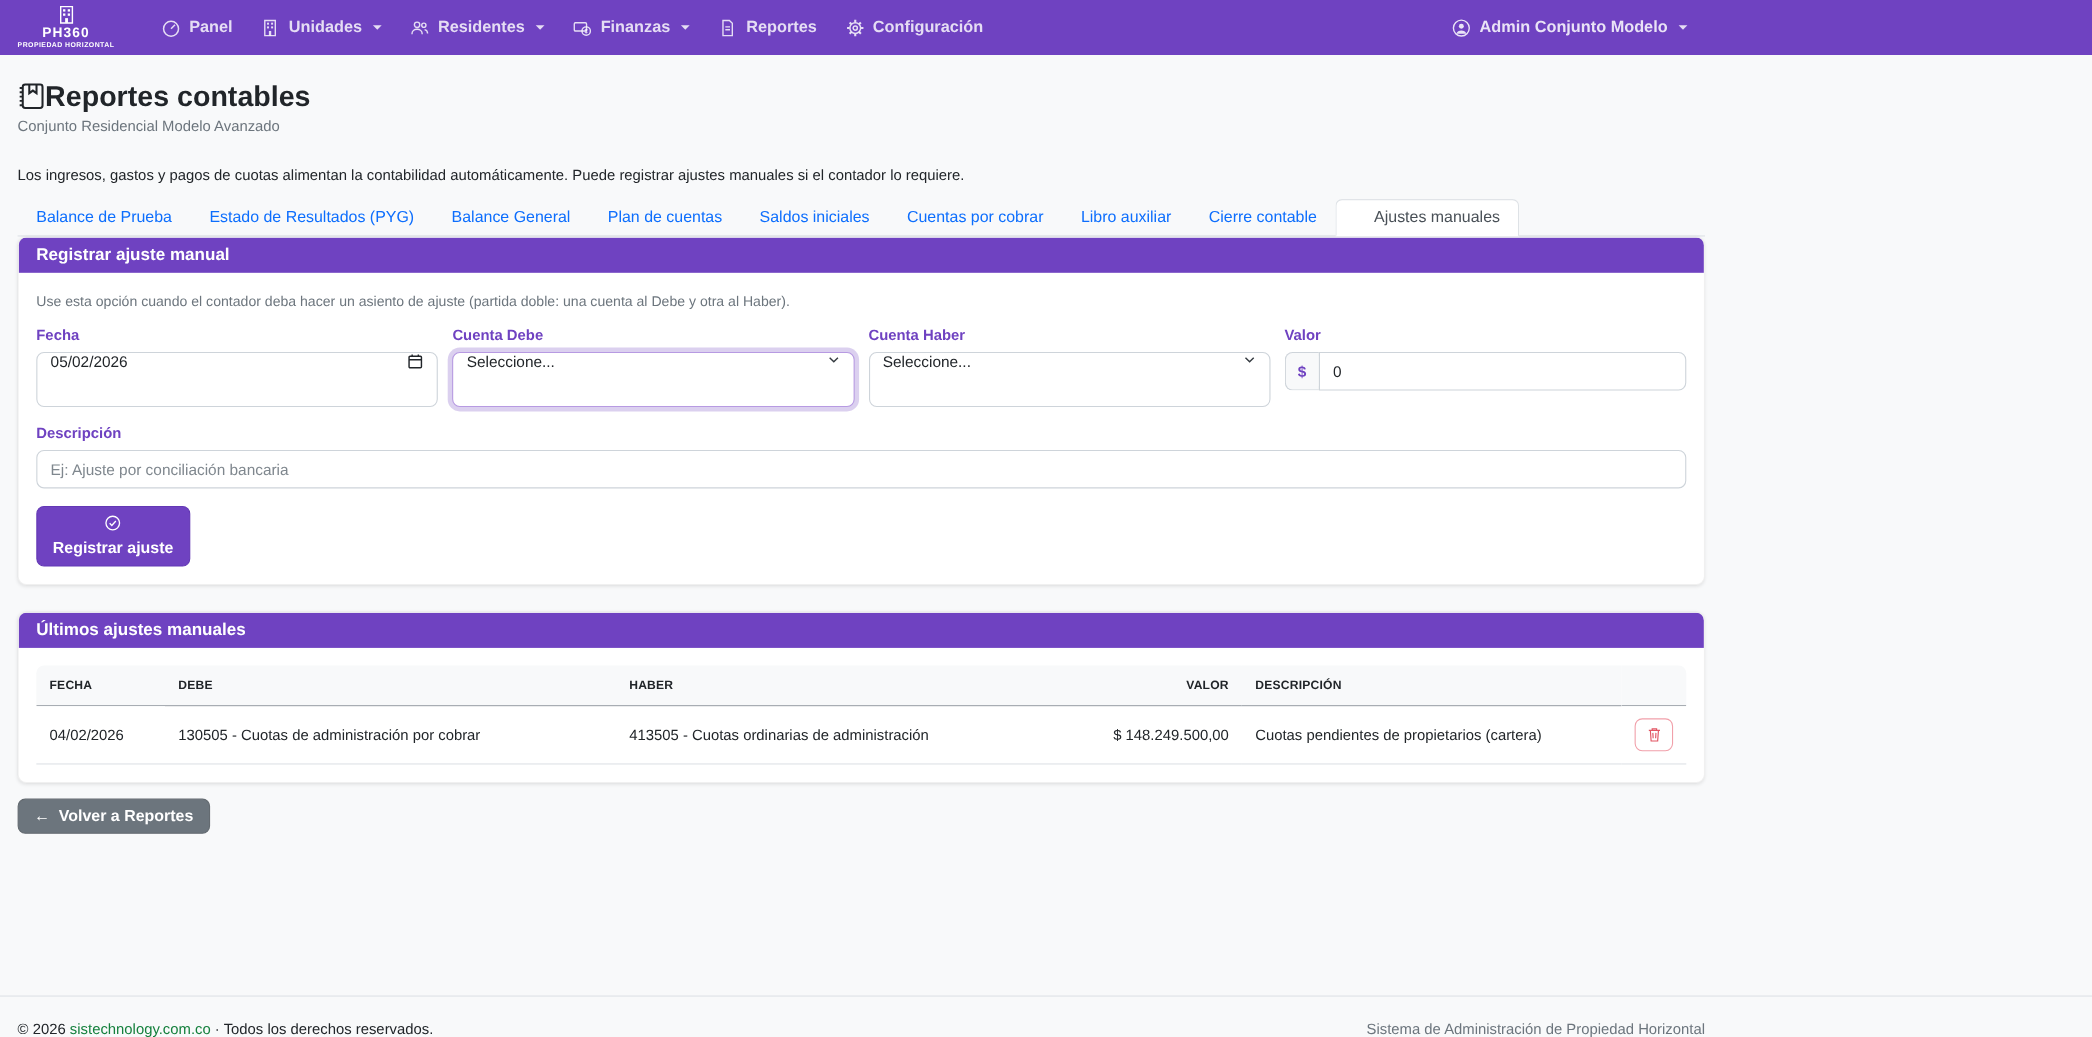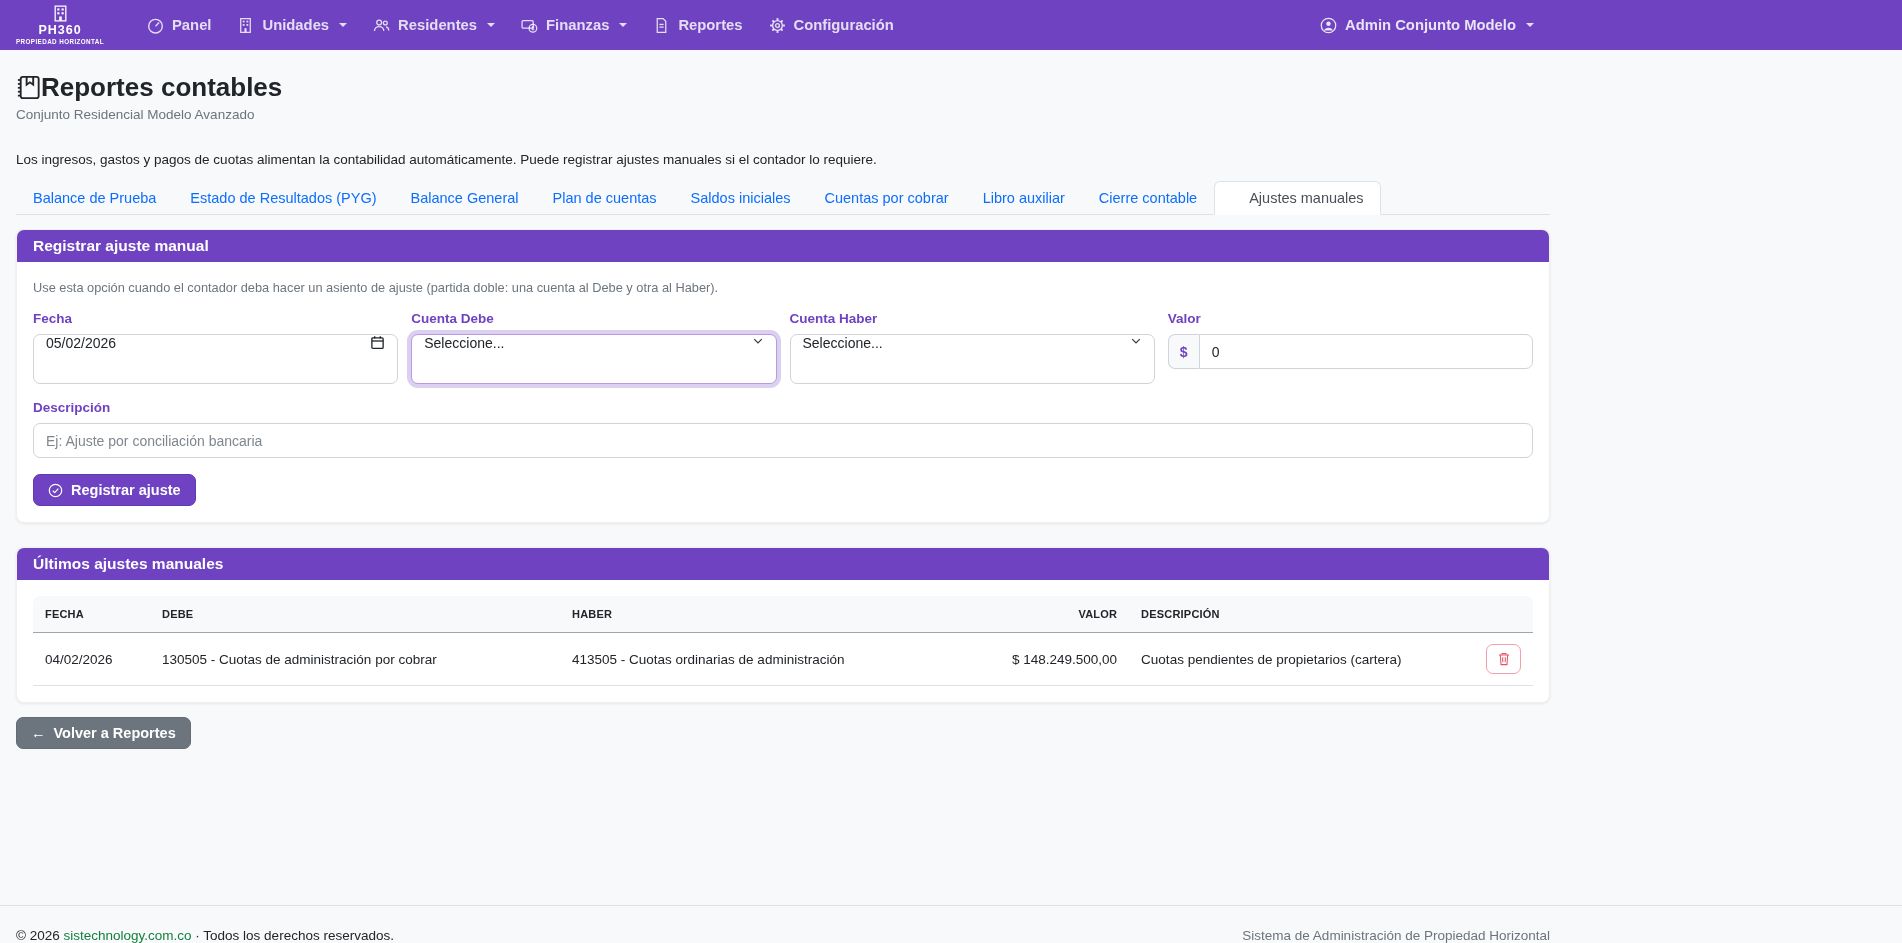--- a/index.html
+++ b/index.html
@@ -35,21 +35,21 @@
 
   .intro { font-size:13.5px; color:#212529; margin:30px 0 0 0; }
 
   
   .tabs { display:flex; list-style:none; margin:14px 0 0 0; padding:0; border-bottom:1px solid #dee2e6; }
   .tab { padding:8px 16px; font-size:14.5px; color:#0d6efd; cursor:pointer; border:1px solid transparent; border-radius:6px 6px 0 0; margin-bottom:-1px; white-space:nowrap; }
   .tab.active { color:#495057; background:#fff; border-color:#dee2e6 #dee2e6 #fff #dee2e6;padding-left:34px; }
 
   
   .card { background:#fff; border:1px solid rgba(0,0,0,.06); border-radius:8px; box-shadow:0 1px 3px rgba(0,0,0,.08); overflow:hidden; }
-  .card-form { margin-top:14px; }
+  .card-form { }
   .card-table { margin-top:24px; }
   .card-header { background:#6f42c1; color:#fff; font-size:15.5px; font-weight:700; padding:7px 16px; }
   .card-body { padding:16px; }
 
   .hint { font-size:12.8px; color:#6c757d; margin:2px 0 16px 0; }
 
   .form-row { display:flex; gap:13px; }
   .field { flex:1; min-width:0; }
   .flabel { display:block; color:#6f42c1; font-size:13.5px; font-weight:600; margin-bottom:8px; }
   .control { height:50px; width:100%; border:1px solid #ced4da; border-radius:7px; background:#fff; display:flex; justify-content:space-between; padding:0 12px; font-size:14px; color:#212529; }
@@ -59,21 +59,21 @@
   .cal { width:15px; height:15px; }
 
   .input-group { display:flex; height:35px; }
   .ig-prefix { display:flex; align-items:center; justify-content:center; width:31px; background:#f8f9fa; border:1px solid #ced4da; border-right:0; border-radius:7px 0 0 7px; color:#6f42c1; font-size:14px; font-weight:600; }
   .ig-input { flex:1; min-width:0; border:1px solid #ced4da; border-radius:0 7px 7px 0; padding:0 12px; font-size:14px; color:#212529; font-family:inherit; outline:none; }
 
   .desc-block { margin-top:16px; }
   .desc-input { width:100%; height:35px; border:1px solid #ced4da; border-radius:7px; padding:0 12px; font-size:14px; font-family:inherit; color:#212529; outline:none; }
   .desc-input::placeholder { color:#7f878e; opacity:1; }
 
-  .btn-submit { margin-top:16px; display:inline-flex; align-items:center; gap:8px; background:#6f42c1; border:1px solid #6338b5; color:#fff; font-size:14.5px; font-weight:600; font-family:inherit; padding:7px 14px; border-radius:7px; cursor:pointer; }
+  .btn-submit { margin-top:16px; display:inline-flex; align-items:center; gap:8px; background:#6f42c1; border:1px solid #6338b5; color:#fff; font-size:14.5px; font-weight:600; font-family:inherit; padding:7px 14px; border-radius:7px; cursor:pointer;flex-direction:column; }
   .btn-submit svg { width:15px; height:15px; }
 
   
   .table-wrap { border-radius:7px; }
   table { width:100%; border-collapse:separate; border-spacing:0; font-size:13.5px; }
   thead th { background:#f8f9fa; text-align:left; font-size:11px; font-weight:700; letter-spacing:.2px; color:#212529; padding:12px; border-bottom:1px solid #9fa5ab; }
   thead th:first-child { border-top-left-radius:7px; }
   thead th:last-child { border-top-right-radius:7px; }
   tbody td { padding:11px 12px; border-bottom:1px solid #dee2e6; color:#212529; vertical-align:middle; }
   .col-fecha { width:117px; }

